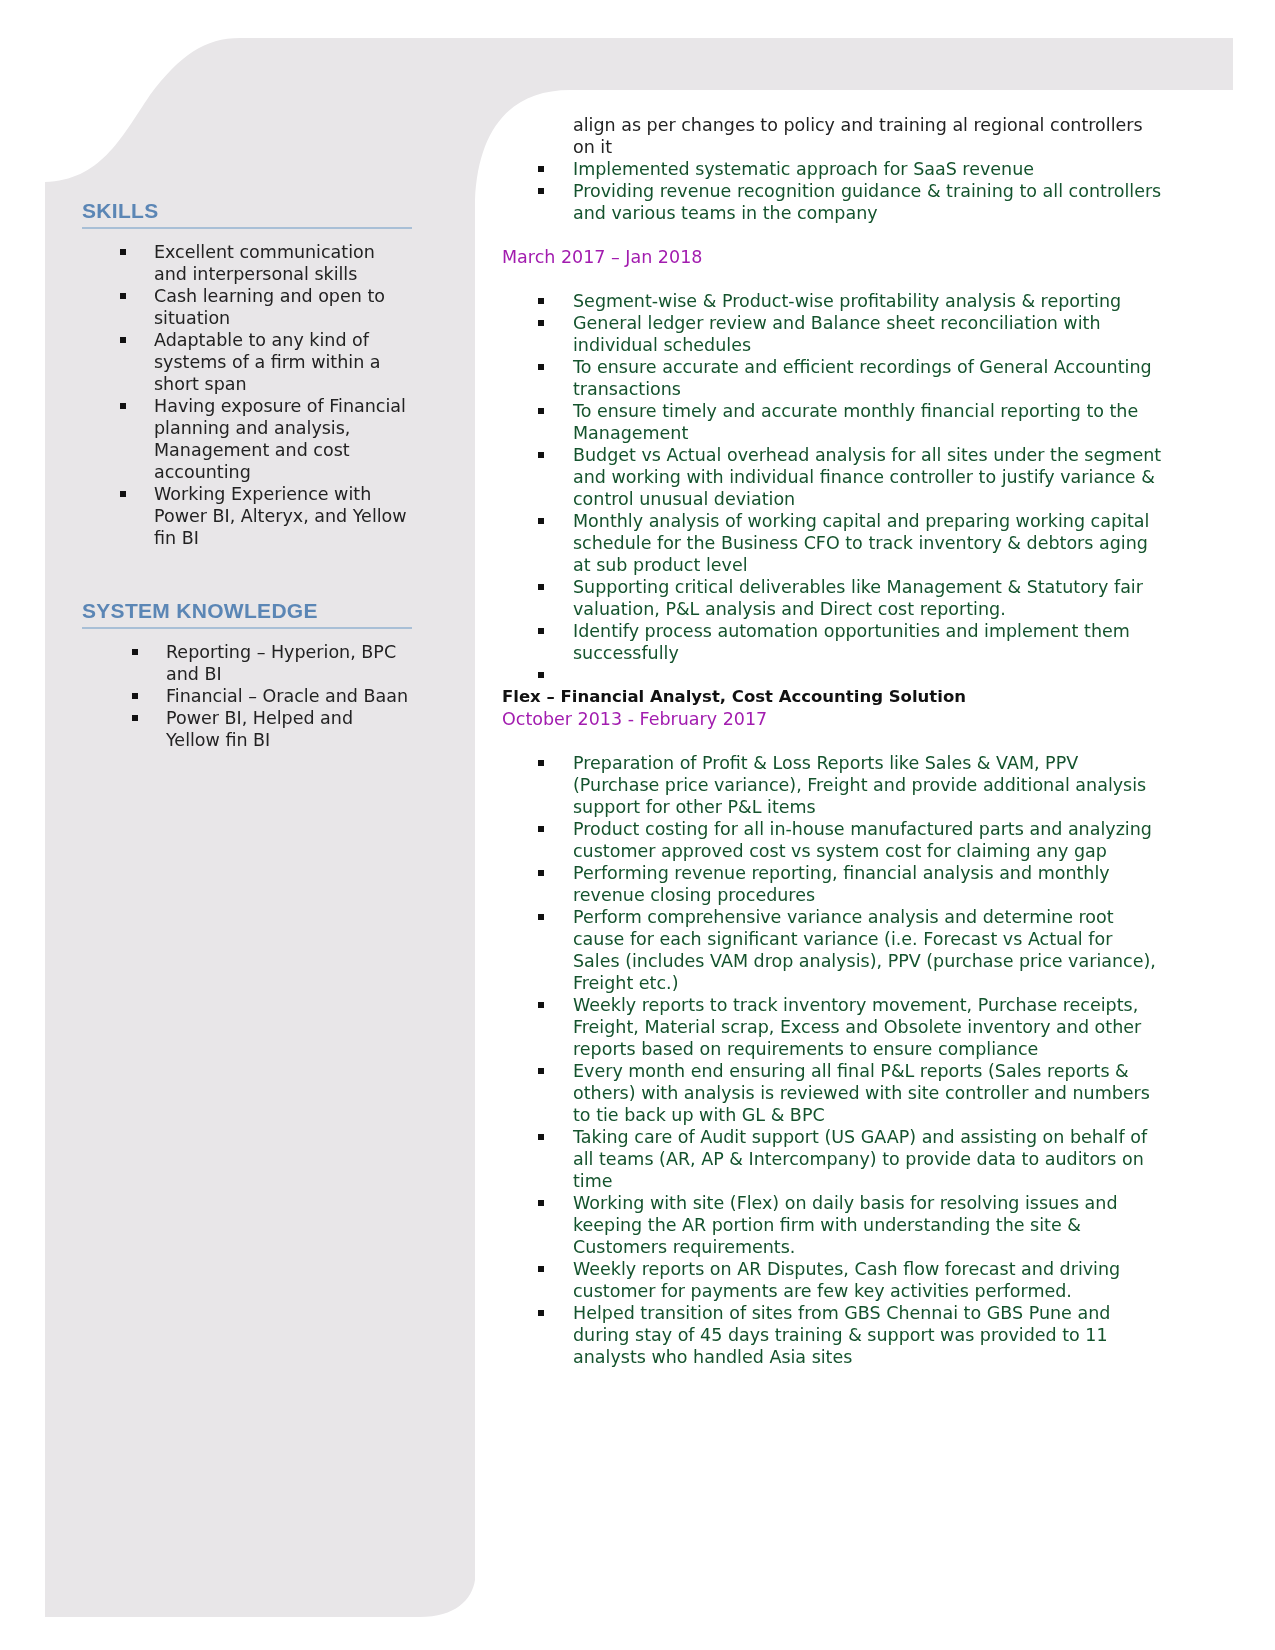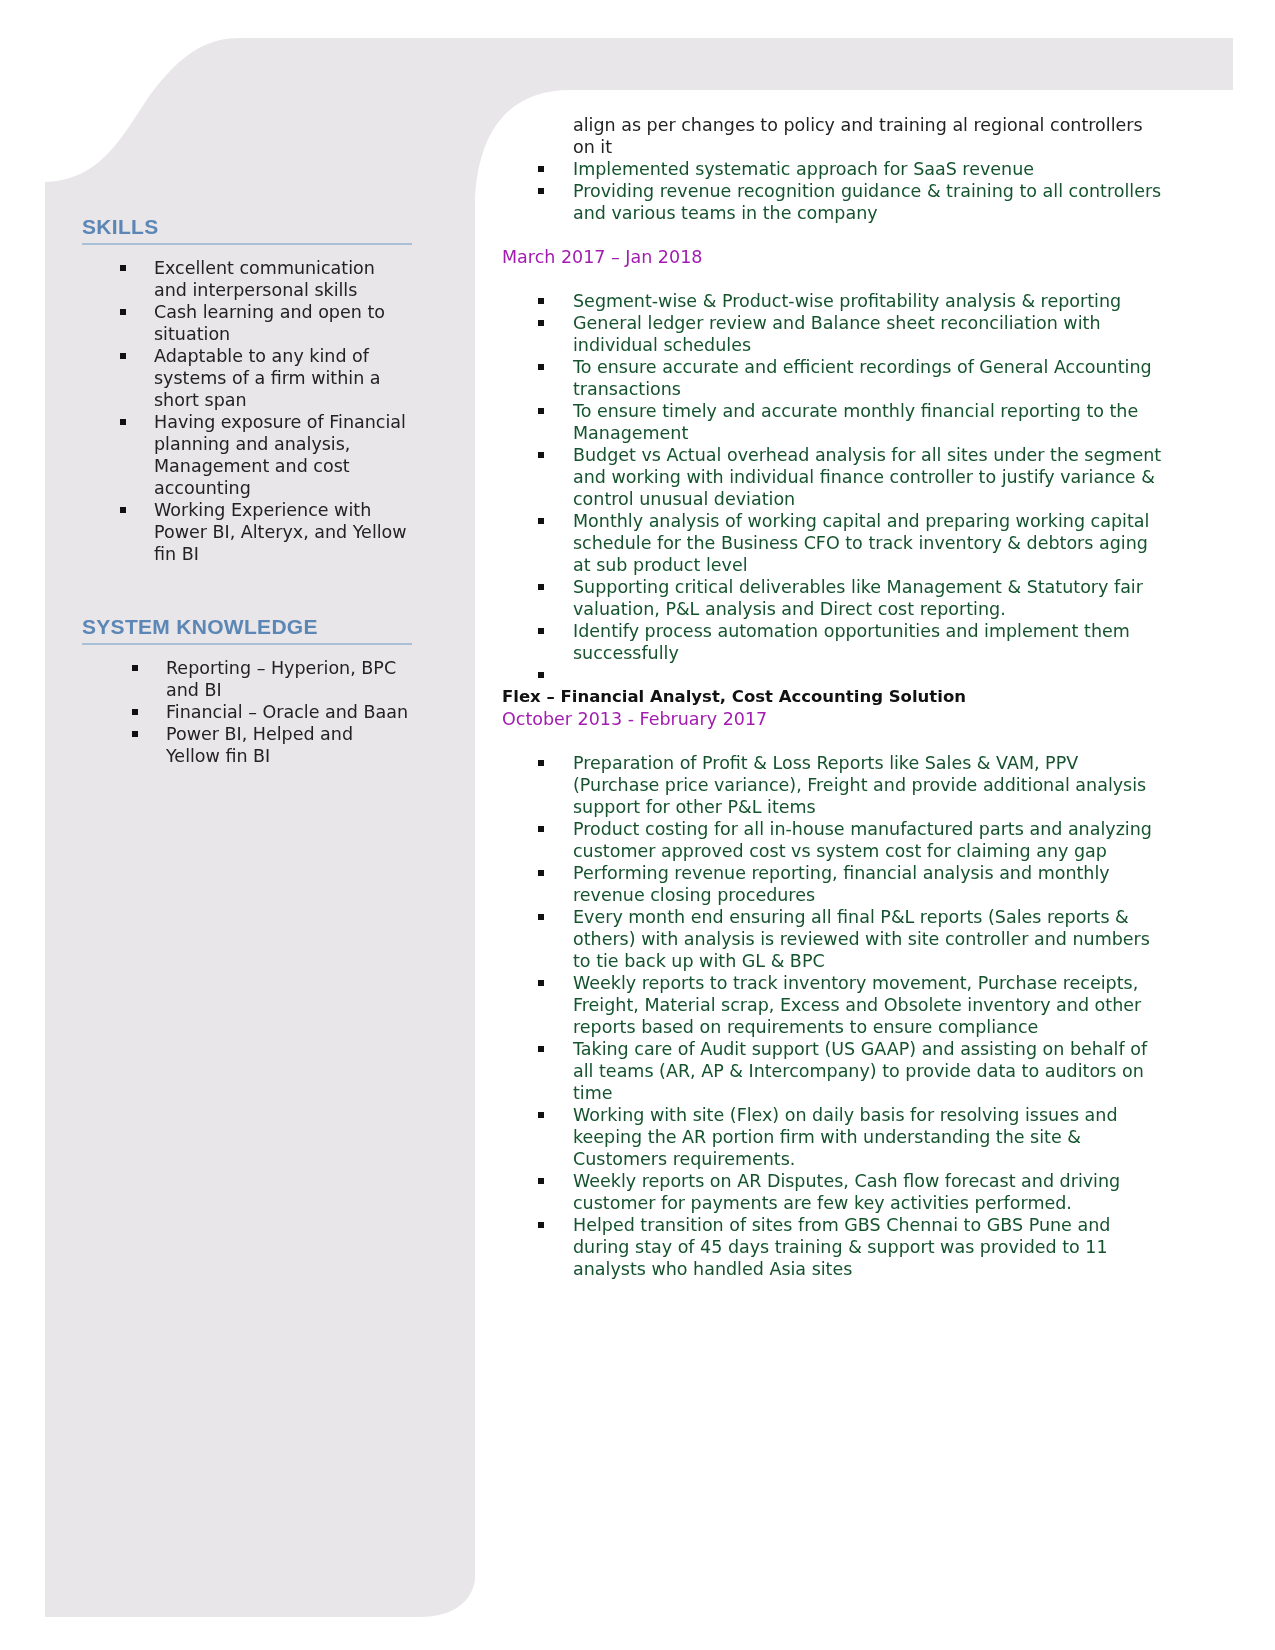--- a/index.html
+++ b/index.html
@@ -1,19 +1,19 @@
 <!DOCTYPE html>
 <html><head>
 <meta charset="utf-8">
 <style>
   html, body { margin: 0; padding: 0; }
   body { width: 1275px; height: 1650px; position: relative; background: #ffffff; overflow: hidden;
          font-family: "DejaVu Sans", sans-serif; color: #1a1a1a; }
   .bg-shape { position: absolute; left: 0; top: 0; width: 1275px; height: 1650px; }
-  .sidebar { position: absolute; left: 82px; top: 215px; width: 330px; }
+  .sidebar { position: absolute; left: 82px; top: 199px; width: 330px; }
   .section-title { font-family: "Liberation Sans", sans-serif; font-weight: bold; color: #5b86b5;
                    font-size: 21px; letter-spacing: 0.3px; padding-bottom: 4px;
                    border-bottom: 2px solid #a8bfd6; margin: 0; }
   .side-list { list-style: none; margin: 12px 0 0 0; padding: 0; }
   .side-list li { position: relative; font-size: 17.5px; line-height: 22px; color: #222; }
   .skills .side-list li { padding-left: 72px; }
   .skills .side-list li .bullet { left: 38px; }
   .sys { margin-top: 50px; }
   .sys .side-list li { padding-left: 84px; }
   .sys .side-list li .bullet { left: 50px; }
@@ -78,21 +78,22 @@
     </ul>
   </div>
 
   <div class="job">
     <div class="job-title">Flex – Financial Analyst, Cost Accounting Solution</div>
     <div class="job-dates">October 2013 - February 2017</div>
     <ul class="main-list">
       <li><span class="bullet"></span><span>Preparation of Profit &amp; Loss Reports like Sales &amp; VAM, PPV (Purchase price variance), Freight and provide additional analysis support for other P&amp;L items</span></li>
       <li><span class="bullet"></span><span>Product costing for all in-house manufactured parts and analyzing customer approved cost vs system cost for claiming any gap</span></li>
       <li><span class="bullet"></span><span>Performing revenue reporting, financial analysis and monthly revenue closing procedures</span></li>
+      <li><span class="bullet"></span><span>Perform comprehensive variance analysis and determine root cause for each significant variance (i.e. Forecast vs Actual for Sales (includes VAM drop analysis), PPV (purchase price variance), Freight etc.)</span></li>
+      <li><span class="bullet"></span><span>Weekly reports to track inventory movement, Purchase receipts, Freight, Material scrap, Excess and Obsolete inventory and other reports based on requirements to ensure compliance</span></li>
       <li><span class="bullet"></span><span>Every month end ensuring all final P&amp;L reports (Sales reports &amp; others) with analysis is reviewed with site controller and numbers to tie back up with GL &amp; BPC</span></li>
-      <li><span class="bullet"></span><span>Weekly reports to track inventory movement, Purchase receipts, Freight, Material scrap, Excess and Obsolete inventory and other reports based on requirements to ensure compliance</span></li>
       <li><span class="bullet"></span><span>Taking care of Audit support (US GAAP) and assisting on behalf of all teams (AR, AP &amp; Intercompany) to provide data to auditors on time</span></li>
       <li><span class="bullet"></span><span>Working with site (Flex) on daily basis for resolving issues and keeping the AR portion firm with understanding the site &amp; Customers requirements.</span></li>
       <li><span class="bullet"></span><span>Weekly reports on AR Disputes, Cash flow forecast and driving customer for payments are few key activities performed.</span></li>
       <li><span class="bullet"></span><span>Helped transition of sites from GBS Chennai to GBS Pune and during stay of 45 days training &amp; support was provided to 11 analysts who handled Asia sites</span></li>
     </ul>
   </div>
 </div>
 
 </body></html>

